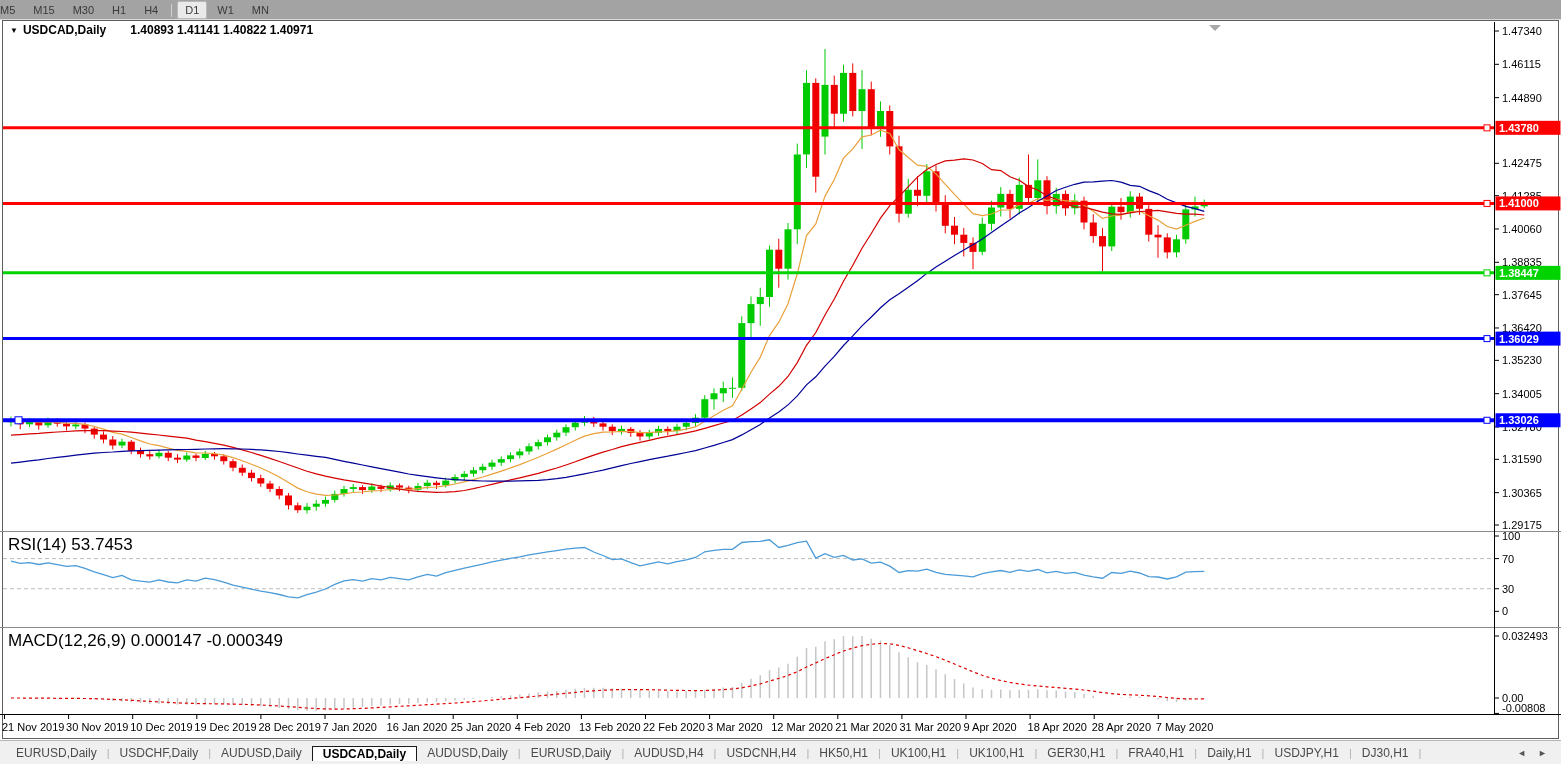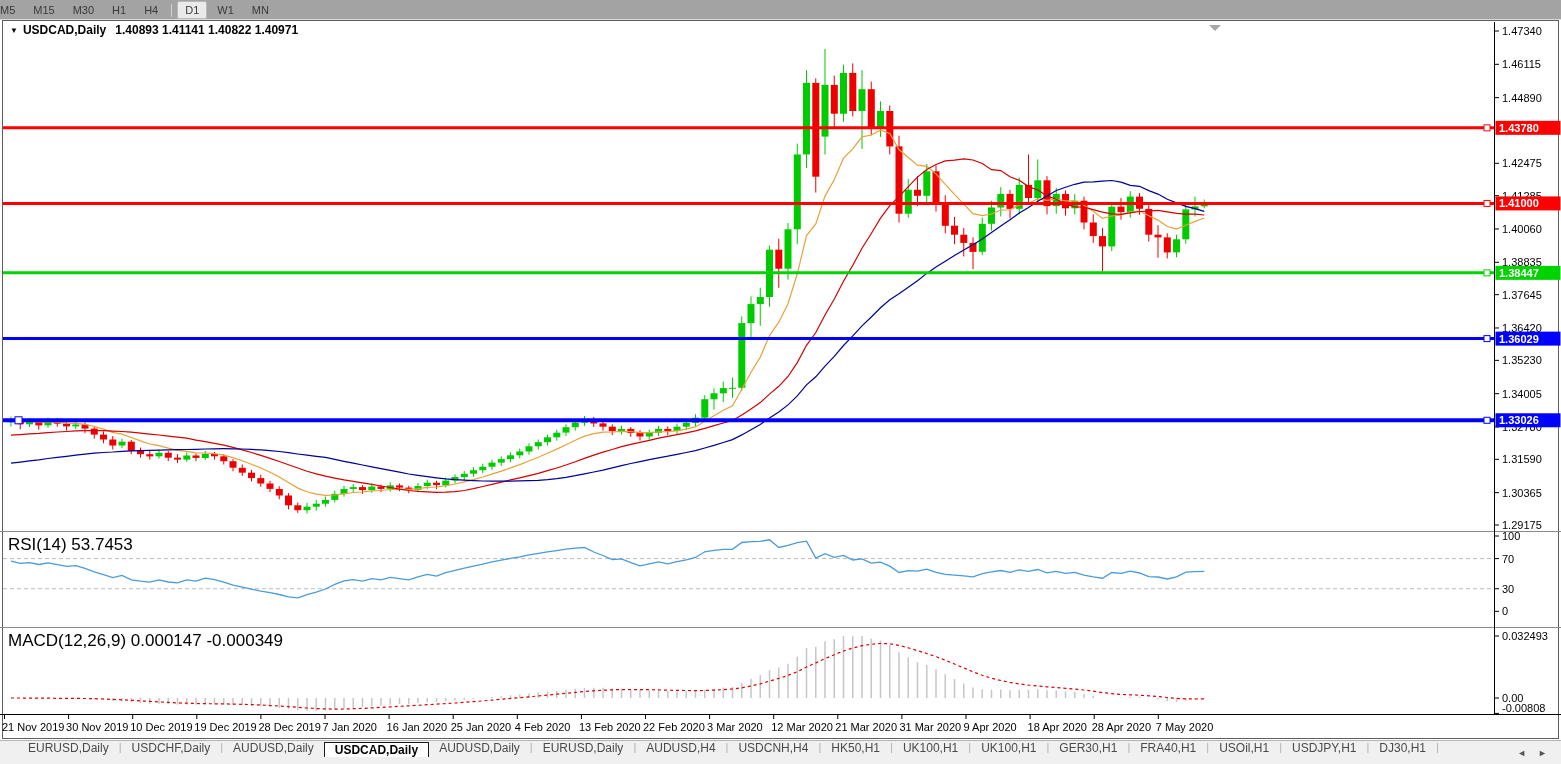--- a/index.html
+++ b/index.html
@@ -9,27 +9,27 @@
            border-bottom:1px solid #d9d9d9;display:flex;align-items:flex-end;z-index:3}
   .tb-inner{display:flex;align-items:center;position:relative;left:-9px}
   .tb-item{font-size:11px;color:#3a3a3a;padding:1px 7px;margin:0 1px;border:1px solid transparent;
            border-radius:2px;cursor:default;line-height:14px}
   .tb-item.active{background:#eaeaea;border-color:#b9b9b9}
   .tb-sep{width:1px;height:13px;background:#d0d0d0;margin:0 4px}
   #chart{position:absolute;top:0;left:0;z-index:1}
   #chart text{font-family:"Liberation Sans",sans-serif}
   .chart-title{position:absolute;top:23px;left:10px;z-index:2;font-size:12px;font-weight:bold;color:#000;white-space:nowrap}
   .chart-title .tri{font-size:8px;margin-right:5px;vertical-align:1px;color:#000}
-  .ohlc{margin-left:9px}
+  .ohlc{margin-left:24px}
   .pane-label{position:absolute;z-index:2;font-size:17px;color:#000;white-space:nowrap}
   #rsi-label{top:535px;left:8px}
   #macd-label{top:631px;left:8px}
   .tabbar{position:absolute;top:740px;left:0;width:100%;height:24px;background:#f0f0f0;
           border-top:1px solid #b5b5b5;display:flex;align-items:stretch;z-index:3;box-sizing:border-box}
-  .tabs{display:flex;align-items:flex-start;padding-left:18px;white-space:nowrap;overflow:hidden;flex:1}
+  .tabs{display:flex;align-items:center;padding-left:6px;white-space:nowrap;overflow:hidden;flex:1}
   .tab{font-size:12px;color:#4a4a4a;display:flex;align-items:center;padding:0 10px;cursor:default}
   .tab.active{background:#fff;border:1px solid #1a1a1a;border-bottom:none;font-weight:bold;color:#000;margin-top:1px}
   .tab-sep{color:#b0b0b0;display:flex;align-items:center;font-size:11px}
   .tab-arrows{display:flex;align-items:center;gap:12px;padding-right:14px;color:#555;font-size:9px}
 </style>
 </head>
 <body>
 
 <div class="toolbar">
   <div class="tb-inner" id="tb-inner">
@@ -580,21 +580,21 @@
       <span class="tab">HK50,H1</span>
       <span class="tab-sep">|</span>
       <span class="tab">UK100,H1</span>
       <span class="tab-sep">|</span>
       <span class="tab">UK100,H1</span>
       <span class="tab-sep">|</span>
       <span class="tab">GER30,H1</span>
       <span class="tab-sep">|</span>
       <span class="tab">FRA40,H1</span>
       <span class="tab-sep">|</span>
-      <span class="tab">USOil,H1</span>
+      <span class="tab">Daily,H1</span>
       <span class="tab-sep">|</span>
       <span class="tab">USDJPY,H1</span>
       <span class="tab-sep">|</span>
       <span class="tab">DJ30,H1</span>
       <span class="tab-sep">|</span>
     </div>
   <div class="tab-arrows">
     <span id="arrow-l">◄</span>
     <span id="arrow-r">►</span>
   </div>

